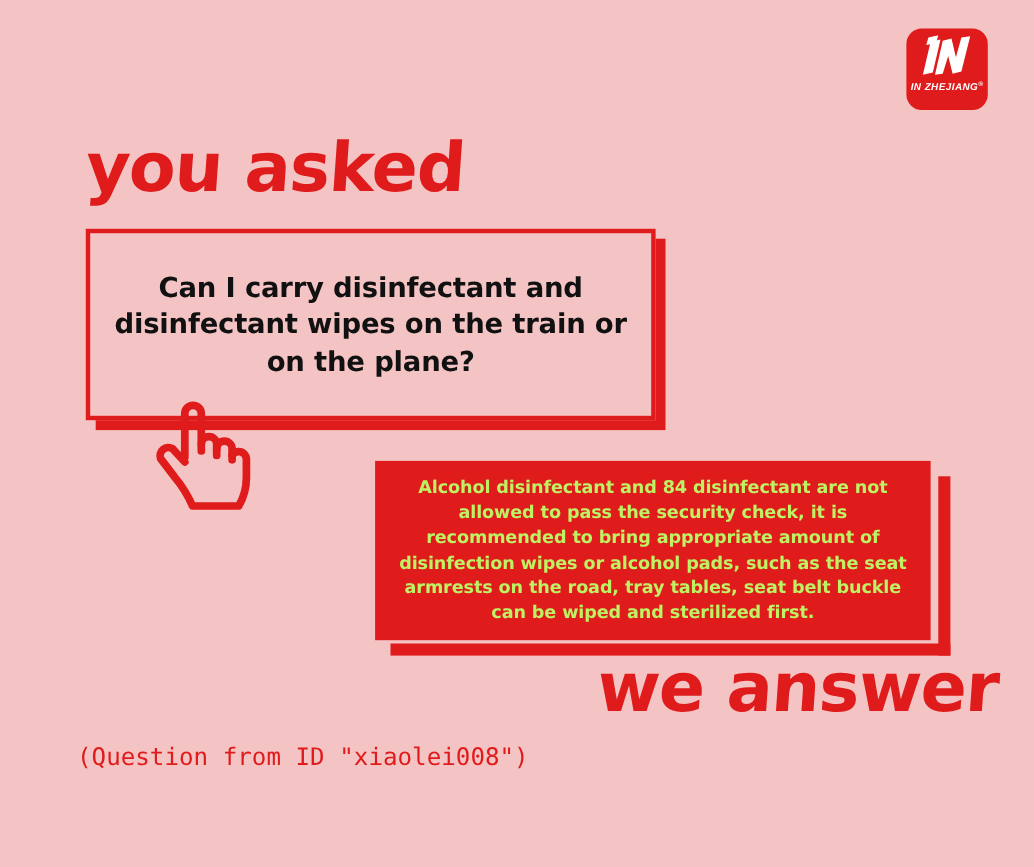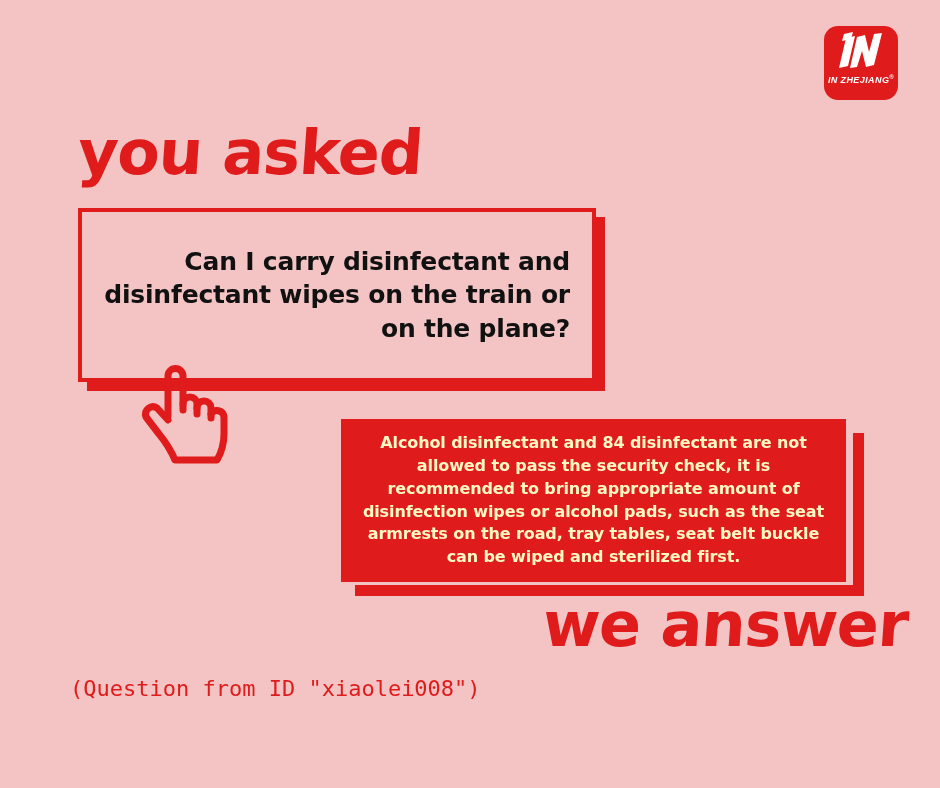--- a/index.html
+++ b/index.html
@@ -107,21 +107,21 @@
     display: flex;
     align-items: center;
     justify-content: center;
   }
   #question-text {
     color: #111111;
     font-family: "DejaVu Sans", sans-serif;
     font-weight: bold;
     font-size: 25px;
     line-height: 1.34;
-    text-align: right;
+    text-align: center;
     padding: 0 22px;
     letter-spacing: -0.2px;
   }
 
   
   #hand-icon {
     position: absolute;
     left: 137px;
     top: 364px;
     width: 92px;
@@ -157,21 +157,21 @@
     left: 0;
     top: 0;
     width: 505px;
     height: 163px;
     background: #e01b1b;
     display: flex;
     align-items: center;
     justify-content: center;
   }
   #answer-text {
-    color: #fef9c3;
+    color: #bef264;
     font-family: "DejaVu Sans", sans-serif;
     font-weight: bold;
     font-size: 16px;
     line-height: 1.42;
     text-align: center;
     padding: 0 18px;
     letter-spacing: -0.1px;
   }
 
   

